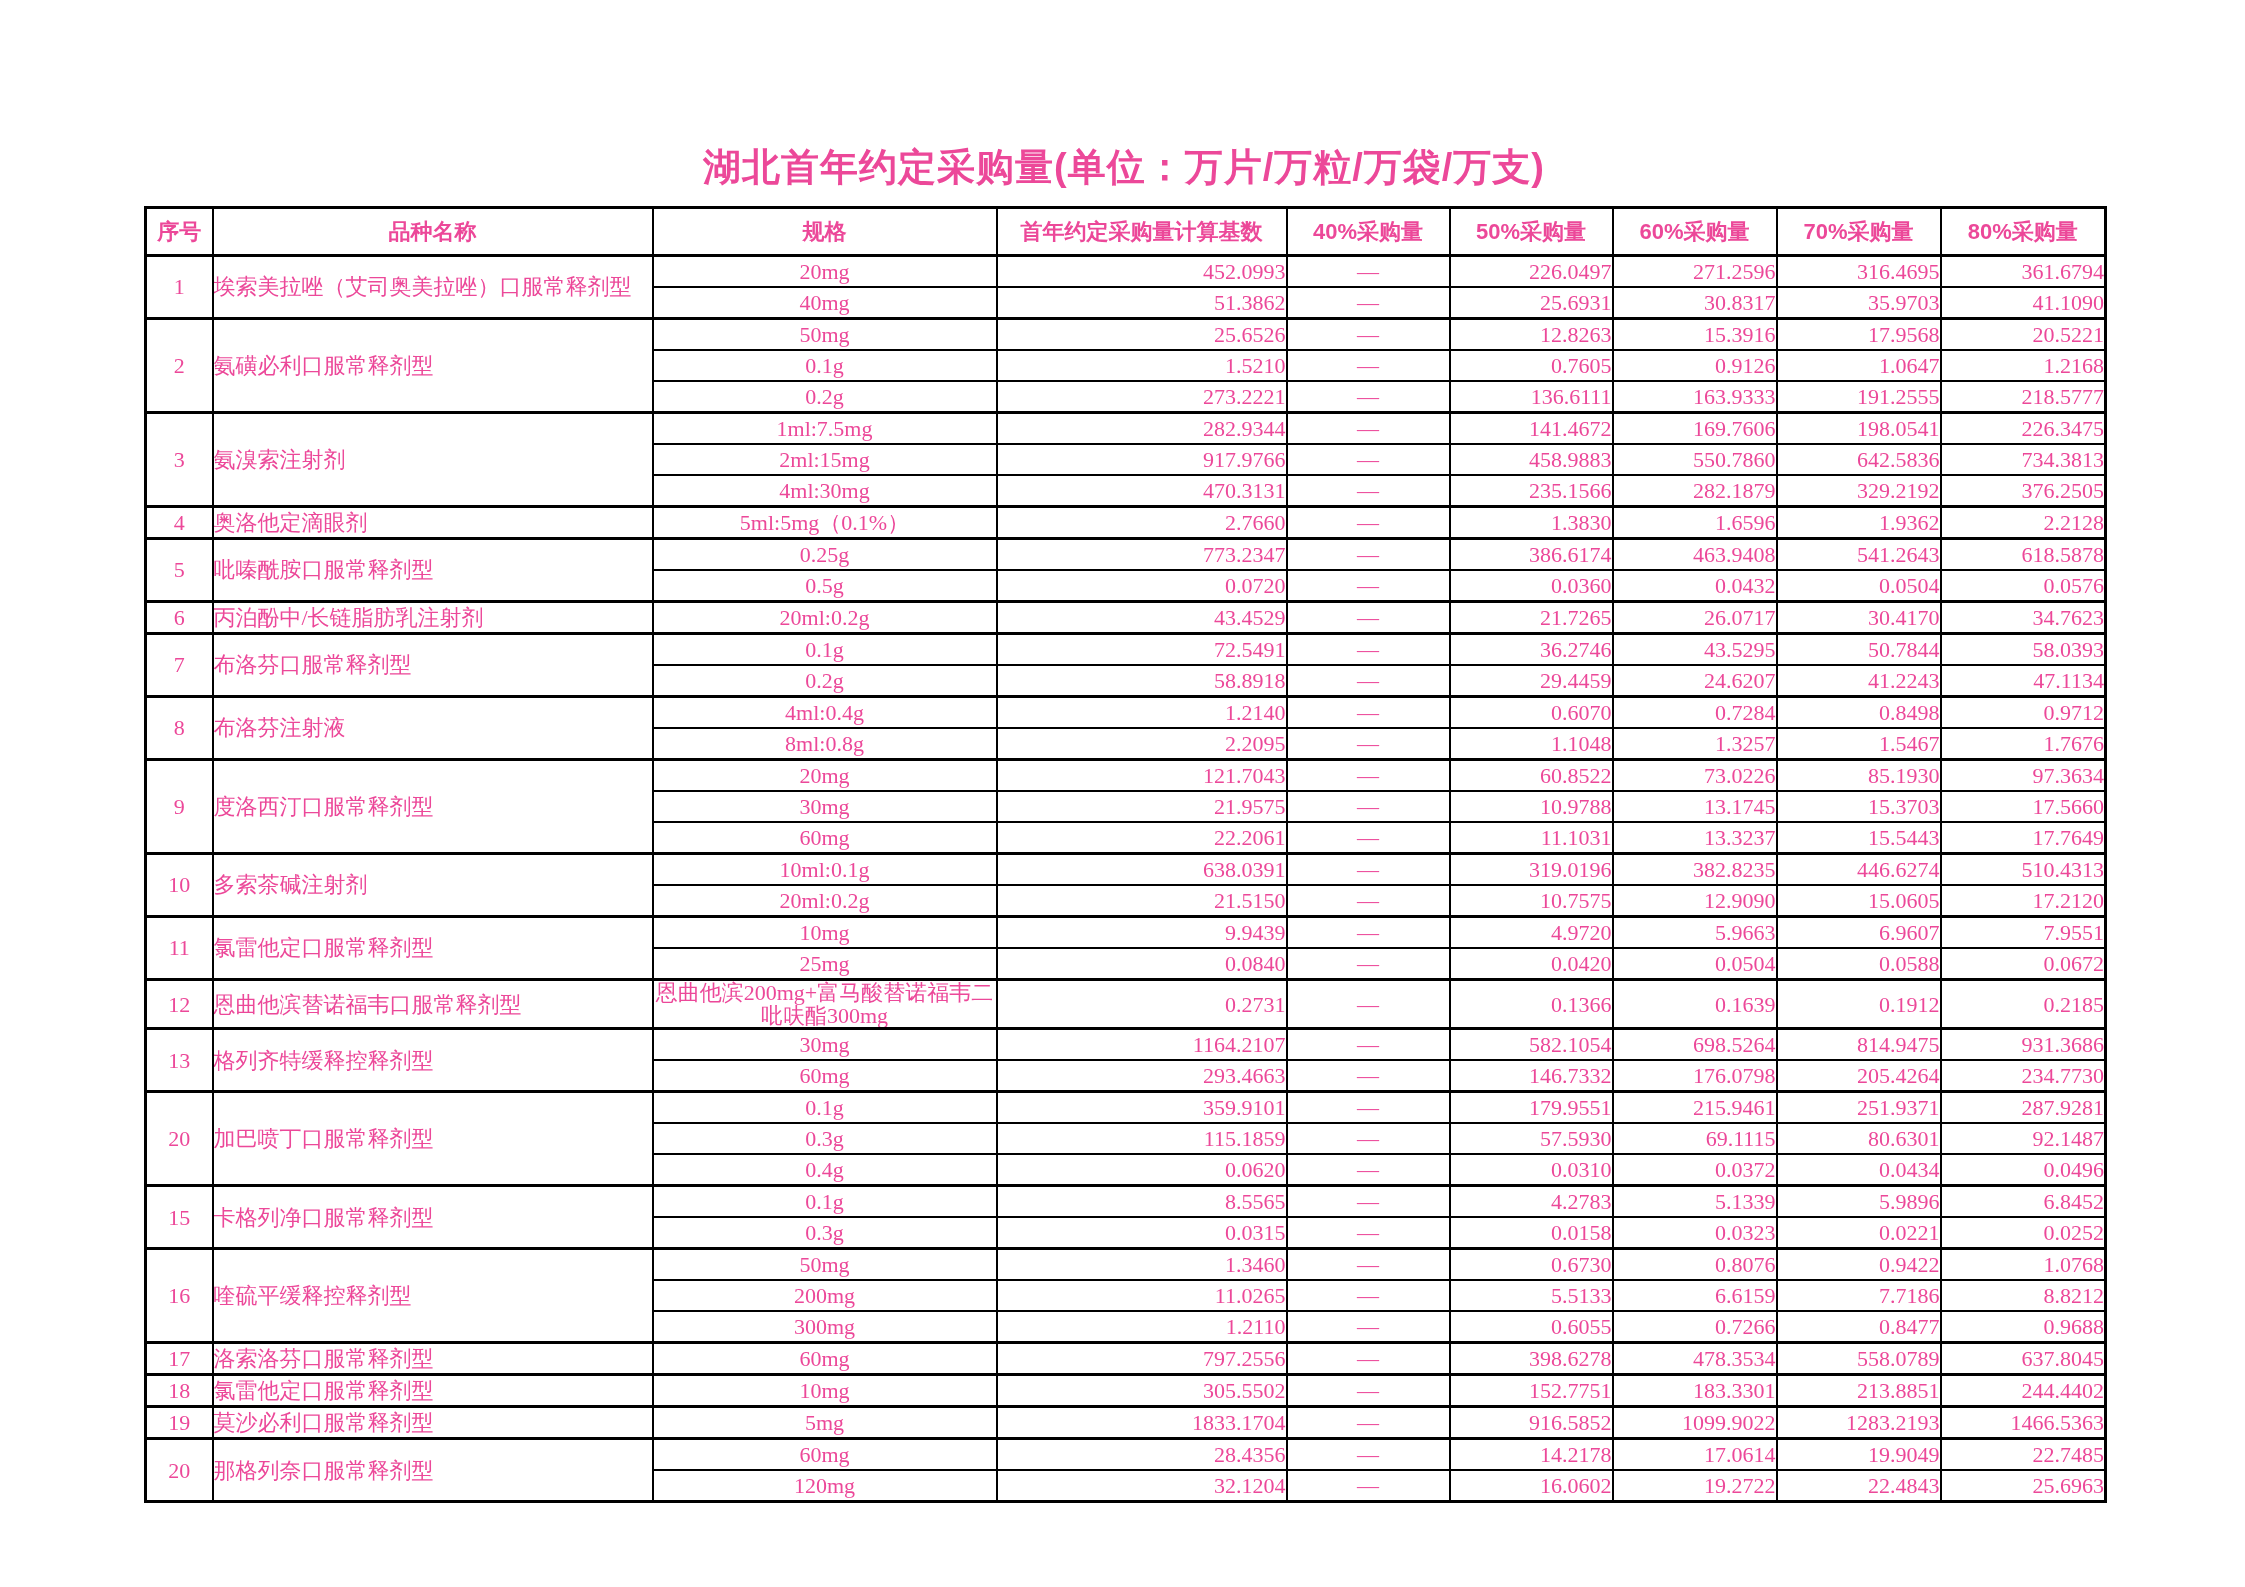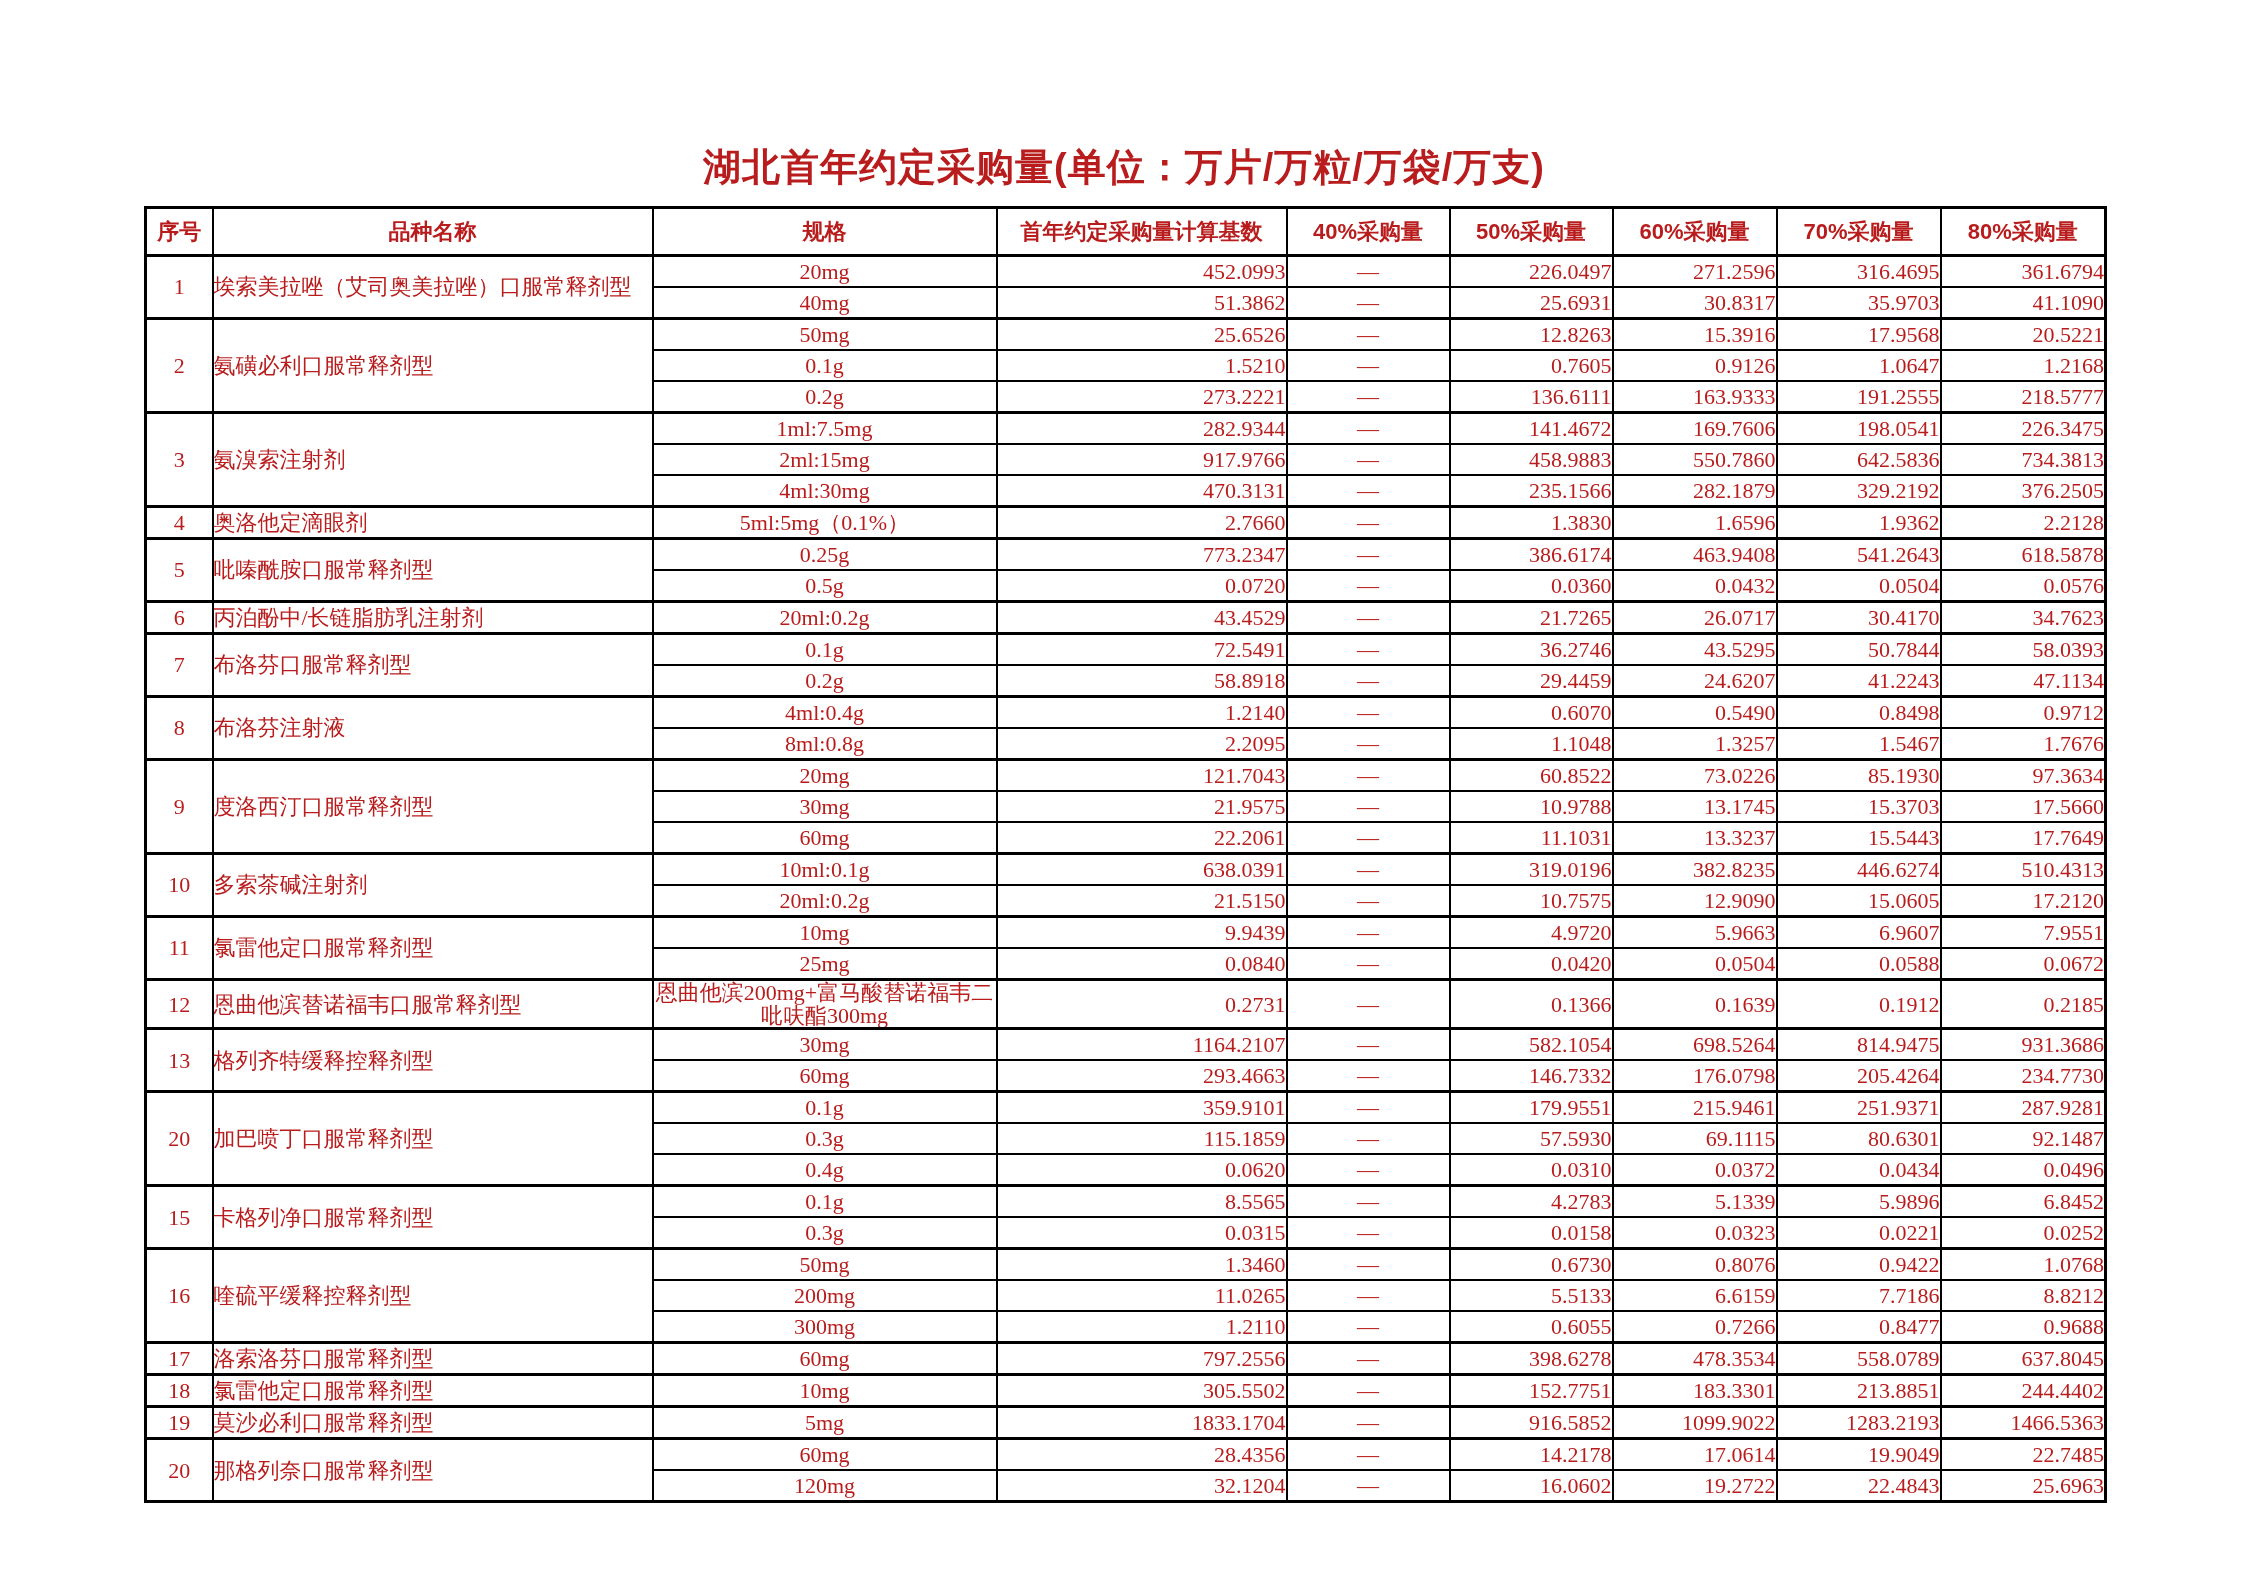--- a/index.html
+++ b/index.html
@@ -1,21 +1,21 @@
 <!DOCTYPE html>
 <html><head>
 <meta charset="utf-8">
 <style>
   html,body { margin:0; padding:0; background:#ffffff; }
   .page {
     position:relative;
     width:2245px;
     height:1587px;
     background:#ffffff;
-    color:#b91c1c;
+    color:#ec4899;
     font-family:"Liberation Serif","DejaVu Serif",serif;
     overflow:hidden;
   }
   .doc-title {
     position:absolute;
     left:144px;
     top:144px;
     width:1960px;
     text-align:center;
     font-family:"Liberation Sans","DejaVu Sans",sans-serif;
@@ -233,21 +233,21 @@
           <td class="c-num">41.2243</td>
           <td class="c-num">47.1134</td>
         </tr>
         <tr class="group-start">
           <td class="c-seq" rowspan="2">8</td>
           <td class="c-name" rowspan="2">布洛芬注射液</td>
           <td class="c-spec">4ml:0.4g</td>
           <td class="c-num c-base">1.2140</td>
           <td class="c-p40">—</td>
           <td class="c-num">0.6070</td>
-          <td class="c-num">0.5490</td>
+          <td class="c-num">0.7284</td>
           <td class="c-num">0.8498</td>
           <td class="c-num">0.9712</td>
         </tr>
         <tr>
           <td class="c-spec">8ml:0.8g</td>
           <td class="c-num c-base">2.2095</td>
           <td class="c-p40">—</td>
           <td class="c-num">1.1048</td>
           <td class="c-num">1.3257</td>
           <td class="c-num">1.5467</td>

